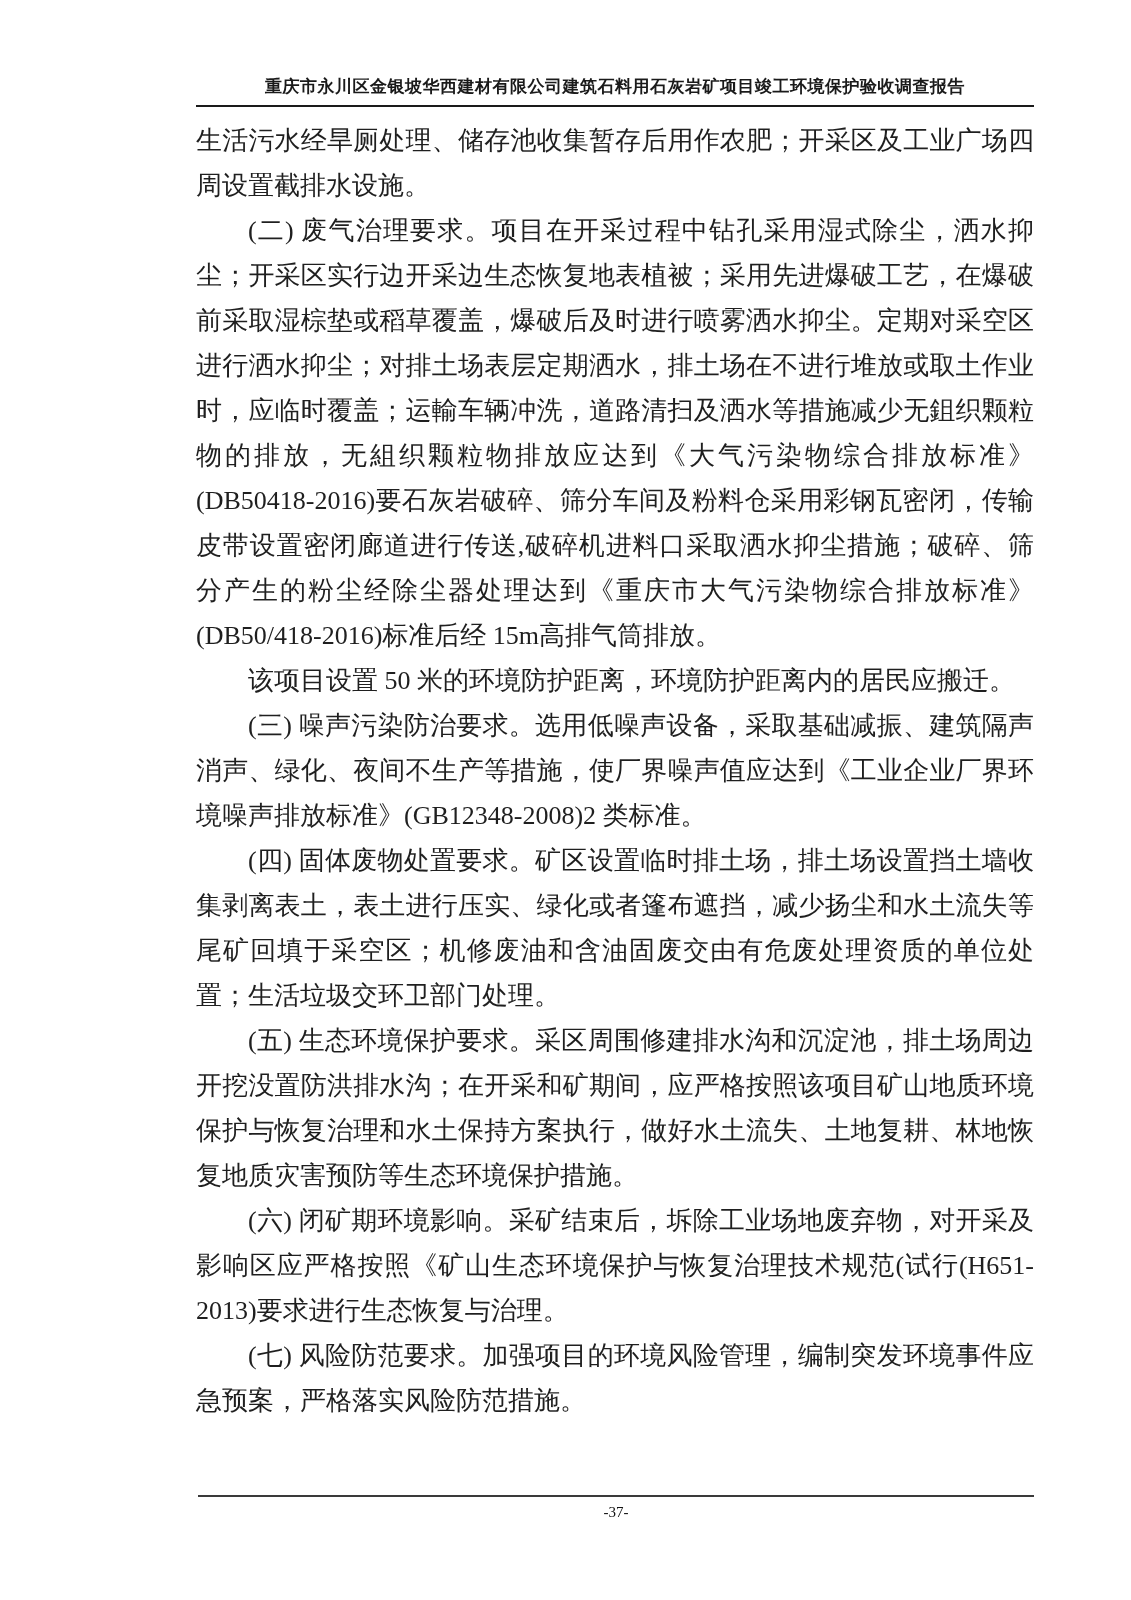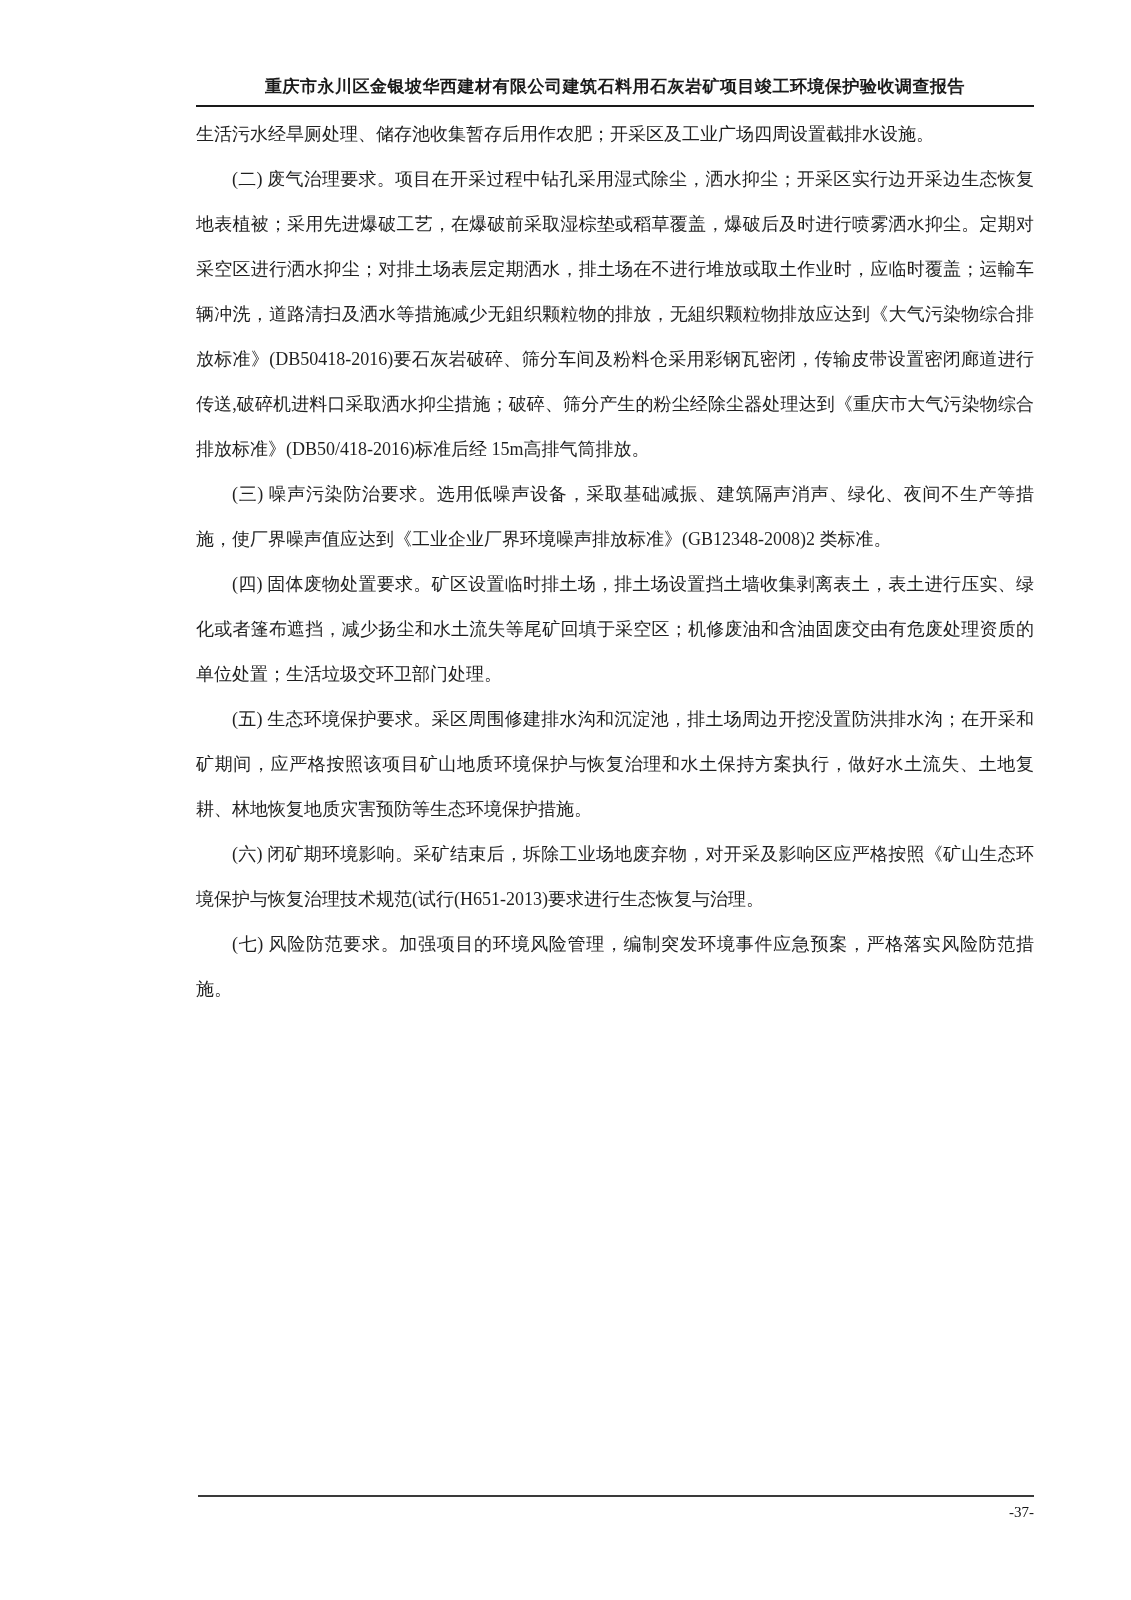--- a/index.html
+++ b/index.html
@@ -27,23 +27,23 @@
     font-size: 17px;
     line-height: 22px;
     color: #1a1a1a;
     padding-bottom: 7px;
     border-bottom: 2.5px solid #1a1a1a;
     letter-spacing: 0.5px;
   }
   .content {
     position: absolute;
     left: 160px;
-    top: 112px;
+    top: 118px;
     width: 838px;
-    font-size: 18px;
+    font-size: 26px;
     line-height: 45px;
     color: #1f1f1f;
     text-align: justify;
   }
   .content p {
     margin: 0;
     padding: 0;
   }
   .content p.indent {
     text-indent: 2em;
@@ -54,36 +54,37 @@
     top: 1495px;
     width: 836px;
     height: 0;
     border-top: 2px solid #3a3a3a;
   }
   .page-number {
     position: absolute;
     left: 162px;
     top: 1502px;
     width: 836px;
-    text-align: right;
+    text-align: center;
     font-size: 15px;
     line-height: 20px;
     color: #111111;
   }
 </style>
 </head>
 <body>
 
 <div class="page">
 
   <div class="header">重庆市永川区金银坡华西建材有限公司建筑石料用石灰岩矿项目竣工环境保护验收调查报告</div>
 
   <div class="content">
       <p>生活污水经旱厕处理、储存池收集暂存后用作农肥；开采区及工业广场四周设置截排水设施。</p>
       <p class="indent">(二) 废气治理要求。项目在开采过程中钻孔采用湿式除尘，洒水抑尘；开采区实行边开采边生态恢复地表植被；采用先进爆破工艺，在爆破前采取湿棕垫或稻草覆盖，爆破后及时进行喷雾洒水抑尘。定期对采空区进行洒水抑尘；对排土场表层定期洒水，排土场在不进行堆放或取土作业时，应临时覆盖；运輸车辆冲洗，道路清扫及洒水等措施减少无鉏织颗粒物的排放，无組织颗粒物排放应达到《大气污染物综合排放标准》(DB50418-2016)要石灰岩破碎、筛分车间及粉料仓采用彩钢瓦密闭，传输皮带设置密闭廊道进行传送,破碎机进料口采取洒水抑尘措施；破碎、筛分产生的粉尘经除尘器处理达到《重庆市大气污染物综合排放标准》(DB50/418-2016)标准后经 15m高排气筒排放。</p>
+      <p class="indent">该项目设置 50 米的环境防护距离，环境防护距离内的居民应搬迁。</p>
       <p class="indent">(三) 噪声污染防治要求。选用低噪声设备，采取基础减振、建筑隔声消声、绿化、夜间不生产等措施，使厂界噪声值应达到《工业企业厂界环境噪声排放标准》(GB12348-2008)2 类标准。</p>
       <p class="indent">(四) 固体废物处置要求。矿区设置临时排土场，排土场设置挡土墙收集剥离表土，表土进行压实、绿化或者篷布遮挡，减少扬尘和水土流失等尾矿回填于采空区；机修废油和含油固废交由有危废处理资质的单位处置；生活垃圾交环卫部门处理。</p>
       <p class="indent">(五) 生态环境保护要求。采区周围修建排水沟和沉淀池，排土场周边开挖没置防洪排水沟；在开采和矿期间，应严格按照该项目矿山地质环境保护与恢复治理和水土保持方案执行，做好水土流失、土地复耕、林地恢复地质灾害预防等生态环境保护措施。</p>
       <p class="indent">(六) 闭矿期环境影响。采矿结束后，坼除工业场地废弃物，对开采及影响区应严格按照《矿山生态环境保护与恢复治理技术规范(试行(H651-2013)要求进行生态恢复与治理。</p>
       <p class="indent">(七) 风险防范要求。加强项目的环境风险管理，编制突发环境事件应急预案，严格落实风险防范措施。</p>
     </div>
 
   <div class="footer-rule"></div>
 
   <div class="page-number">-37-</div>

